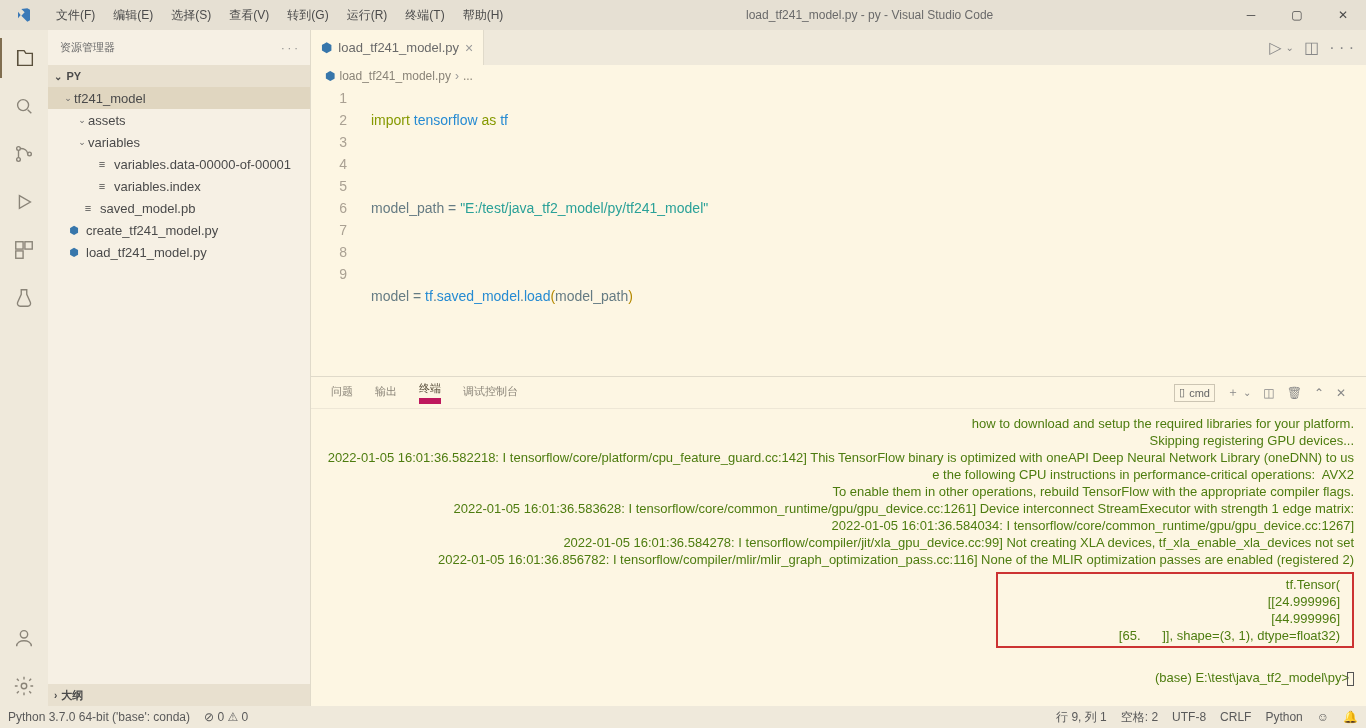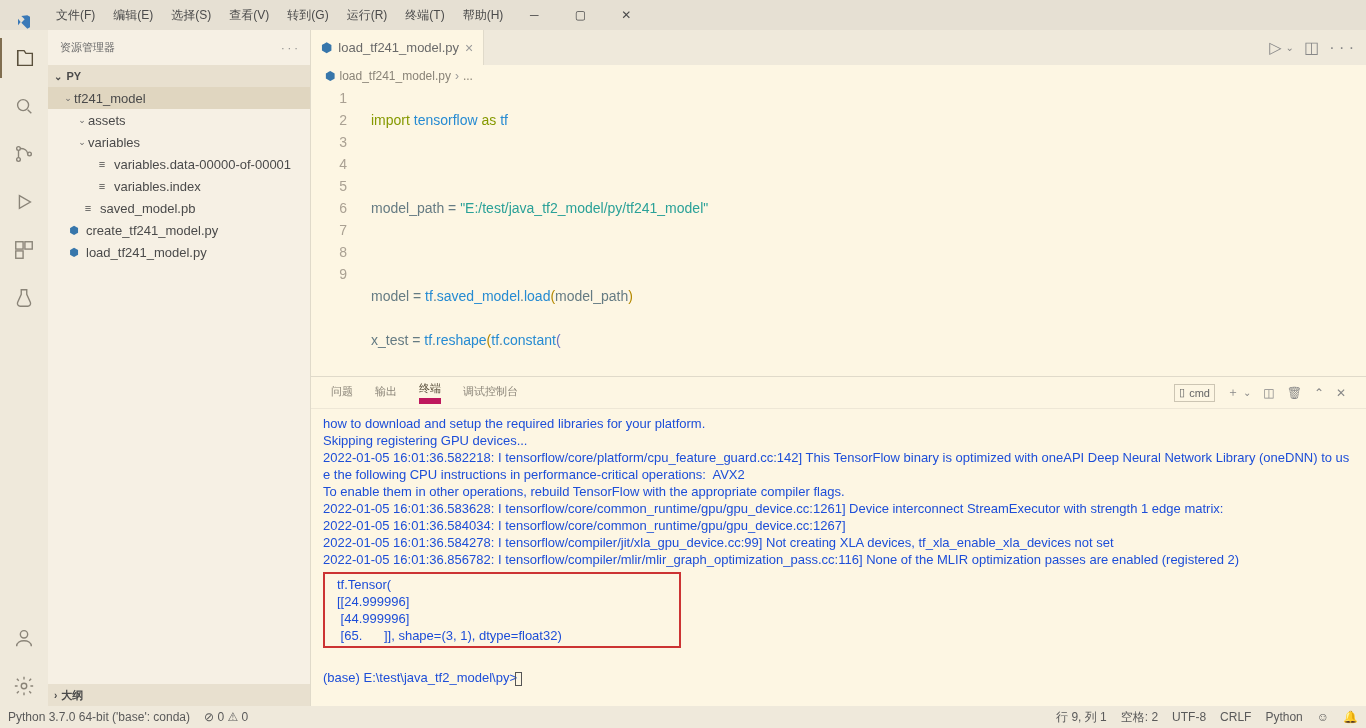--- a/index.html
+++ b/index.html
@@ -1,17 +1,17 @@
 <!DOCTYPE html>
 <html><head>
 <meta charset="utf-8">
 <style>
 * { margin: 0; padding: 0; box-sizing: border-box; font-family: "Segoe UI", "Microsoft YaHei", sans-serif; }
 body { width: 1366px; height: 728px; background: #f3f3f3; overflow: hidden; display: flex; flex-direction: column; }
-.titlebar { height: 30px; background: #e6e0d3; display: flex; align-items: flex-end; font-size: 12px; color: #4a4a4a; }
+.titlebar { height: 30px; background: #e6e0d3; display: flex; align-items: center; font-size: 12px; color: #4a4a4a; }
 .titlebar .vs-logo { width: 48px; display: flex; justify-content: center; }
 .titlebar .vs-logo svg { width:16px; height:16px; }
 .titlebar .menus { display: flex; gap: 2px; }
 .titlebar .menus span { padding: 0 8px; height: 30px; line-height: 30px; cursor: pointer; }
 .titlebar .title { flex: 1; text-align: center; color: #6a6a6a; }
 .titlebar .win-ctrl { display: flex; }
 .titlebar .win-ctrl div { width: 46px; height: 30px; display: flex; align-items: center; justify-content: center; cursor: pointer; }
 .main { flex: 1; display: flex; min-height: 0; }
 .activitybar { width: 48px; background: #efe9db; display: flex; flex-direction: column; align-items: center; padding-top: 8px; gap: 8px; }
 .activitybar .ab-icon { width: 48px; height: 40px; display: flex; align-items: center; justify-content: center; color: #8a8478; cursor: pointer; }
@@ -45,21 +45,21 @@
 .tk-op { color: #657b83; }
 .tk-br { color: #b58900; }
 .tk-br2 { color: #6c71c4; }
 .tk-id { color: #657b83; }
 .panel { height: 330px; display: flex; flex-direction: column; border-top: 1px solid #e0daca; background: #fdf6e3; }
 .panel-tabs { height: 32px; display: flex; align-items: center; gap: 22px; padding: 0 20px; font-size: 11px; color: #8a8478; border-bottom: 1px solid #eee7d6; }
 .panel-tabs .pt { cursor: pointer; padding-bottom: 2px; }
 .panel-tabs .pt.active { color: #5a503c; border-bottom: 6px solid #be185d; }
 .panel-tabs .pt-actions { margin-left: auto; display: flex; align-items: center; gap: 12px; color: #888; font-size: 12px;}
 .panel-tabs .cmd-box { border: 1px solid #ccc5b3; padding: 0 4px; display: flex; align-items: center; gap: 4px; font-size: 11px; color: #666; height:18px;}
-.terminal { flex: 1; font-family: Consolas, monospace; font-size: 13px; line-height: 17px; color: #1d4ed8; padding: 6px 12px; overflow: auto; white-space: pre-wrap; word-break: break-all;}
+.terminal { flex: 1; font-family: Consolas, monospace; font-size: 13px; line-height: 17px; color: #4d7c0f; padding: 6px 12px; overflow: auto; white-space: pre-wrap; word-break: break-all; text-align: right;}
 .term-highlight { border: 2px solid #cc3333; padding: 2px 12px; display: inline-block; margin: 4px 0; line-height: 17px;}
 .statusbar { height: 22px; background: #efe9db; display: flex; align-items: center; font-size: 12px; color: #5a5a5a; padding: 0 8px; gap: 14px; }
 .statusbar .right { margin-left: auto; display: flex; gap: 14px; align-items: center;}
 .python-icon { color: #3776ab; }
 .sep { color: #999;}
 .cursorbox { display:inline-block; width:7px; height:14px; border:1px solid #555; vertical-align: middle; margin-left:-2px;}
 </style>
 </head>
 <body>
 
@@ -72,20 +72,21 @@
   <div class="menus">
     <span>文件(F)</span>
     <span>编辑(E)</span>
     <span>选择(S)</span>
     <span>查看(V)</span>
     <span>转到(G)</span>
     <span>运行(R)</span>
     <span>终端(T)</span>
     <span>帮助(H)</span>
   </div>
+  <div class="title">load_tf241_model.py - py - Visual Studio Code</div>
   <div class="win-ctrl">
     <div>─</div>
     <div>▢</div>
     <div>✕</div>
   </div>
 </div>
 
 <div class="main">
 
   <div class="activitybar">
@@ -221,21 +222,20 @@
           <div>7</div>
           <div>8</div>
           <div>9</div>
       </div>
       <div class="codelines">
 <div class="ln"><span class="tk-kw">import</span> <span class="tk-mod">tensorflow</span> <span class="tk-kw">as</span> <span class="tk-mod">tf</span></div>
 <div class="ln"></div>
 <div class="ln"><span class="tk-id">model_path </span><span class="tk-op">=</span><span class="tk-str"> "E:/test/java_tf2_model/py/tf241_model"</span></div>
 <div class="ln"></div>
 <div class="ln"><span class="tk-id">model </span><span class="tk-op">=</span><span class="tk-mod"> tf</span><span class="tk-op">.</span><span class="tk-mod">saved_model</span><span class="tk-op">.</span><span class="tk-fn">load</span><span class="tk-br">(</span><span class="tk-id">model_path</span><span class="tk-br">)</span></div>
-<div class="ln"><span class="tk-id">x_test </span><span class="tk-op">=</span><span class="tk-mod"> tf</span><span class="tk-op">.</span><span class="tk-fn">reshape</span><span class="tk-br">(</span><span class="tk-mod">tf</span><span class="tk-op">.</span><span class="tk-fn">constant</span><span class="tk-br2">(</span></div>
 <div class="ln"></div>
 
 
       </div>
     </div>
 
     <div class="panel">
       <div class="panel-tabs">
         <span class="pt">问题</span>
         <span class="pt">输出</span>

